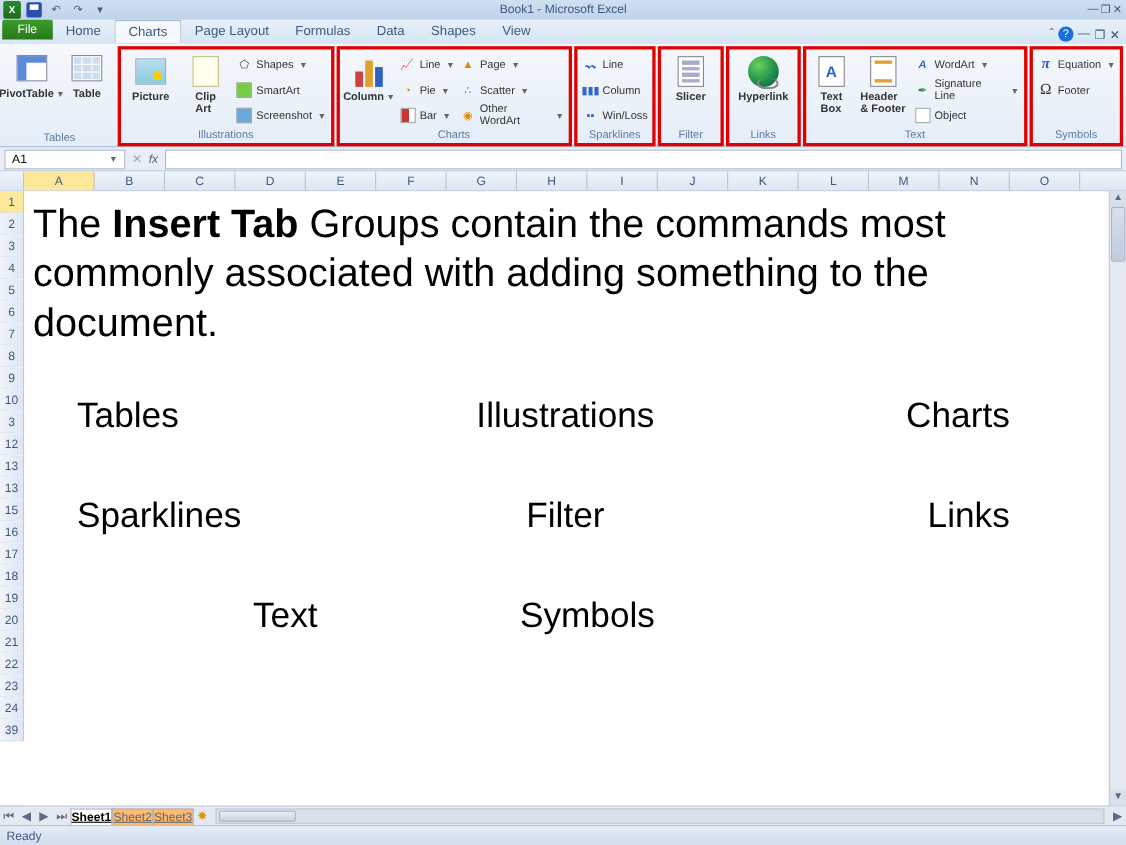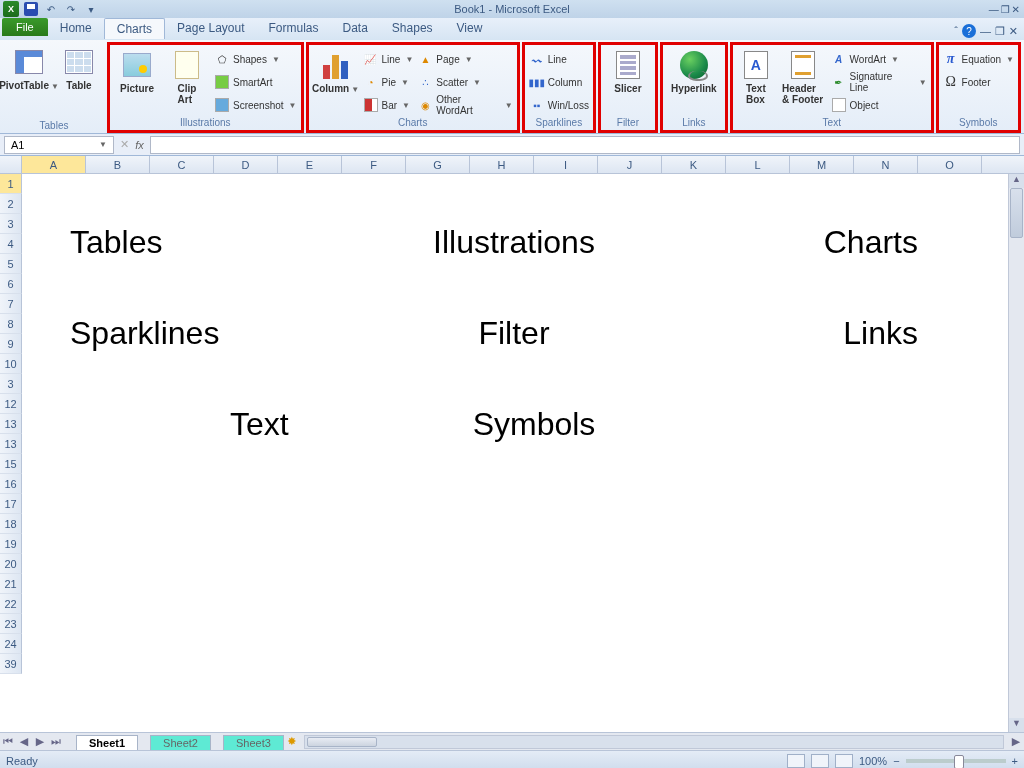--- a/index.html
+++ b/index.html
@@ -87,22 +87,22 @@
 .group-grid .c { text-align: left; padding-left: 40px; }
 .group-grid .c2 { text-align: center; }
 .group-grid .c3 { text-align: right; padding-right: 80px; }
 .vscroll { position:absolute; right:0; top:18px; bottom:0; width:16px; background:#e4e8f0; border-left:1px solid #c0c8d8;}
 .vscroll .thumb { position:absolute; top:14px; left:1px; right:1px; height:50px; background:linear-gradient(#d8e0ec,#c0ccdc); border:1px solid #a8b4c8; border-radius:2px;}
 .vscroll .arr { position:absolute; left:0; right:0; height:14px; background:#d8e0ec; text-align:center; font-size:9px; color:#668;}
 
 
 .sheet-bar { height: 18px; background: #e4e8f0; display: flex; align-items: center; border-top: 1px solid #b8c4d8; font-size: 11px; }
 .nav-btn { width: 16px; text-align: center; color: #668; }
-.sheet-tab { padding: 1px 12px; background: #fff; border: 1px solid #a8b4c8; border-bottom: none; margin-left: 12px; font-weight: bold; position:relative; top:1px;}
-.sheet-tab.inactive { background: #5eead4; font-weight: normal; color: #666; }
+.sheet-tab { padding: 1px 0; background: #fff; border: 1px solid #a8b4c8; border-bottom: none; margin-left: 0; font-weight: bold; position:relative; top:1px;text-decoration:underline;}
+.sheet-tab.inactive { background: #fdba74; font-weight: normal; color: #666; }
 .hscroll { flex:1; margin: 0 4px; height:14px; background:#d8e0ec; border:1px solid #c0c8d8; position:relative;}
 .hscroll .thumb { position:absolute; left:2px; top:1px; bottom:1px; width:70px; background:linear-gradient(#e8ecf4,#ccd4e0); border:1px solid #a8b4c8; border-radius:2px;}
 
 
 .status-bar { height: 20px; background: linear-gradient(#e4ecf6,#cfdced); display: flex; align-items: center; padding: 0 6px; font-size: 11px; color: #3c5a82; border-top:1px solid #b8c4d8;}
 .status-bar .right { margin-left: auto; display: flex; align-items: center; gap: 6px; }
 .zoom-slider { width: 100px; height: 4px; background: #bcc; position: relative; }
 .zoom-slider::after { content:""; position:absolute; left:48px; top:-4px; width:8px; height:12px; background:#fff; border:1px solid #889; border-radius:2px;}
 .view-btn { width:18px;height:14px;border:1px solid #a0b0c8;background:#f0f4fa;}
 </style>
@@ -425,20 +425,23 @@
     <div class="row-h">19</div>
     <div class="row-h">20</div>
     <div class="row-h">21</div>
     <div class="row-h">22</div>
     <div class="row-h">23</div>
     <div class="row-h">24</div>
     <div class="row-h">39</div>
   </div>
 
   <div class="overlay">
+    <div class="overlay-text">
+      <span>The </span><b>Insert Tab</b><span> Groups contain the commands most commonly associated with adding something to the document.</span>
+    </div>
     <div class="group-grid">
       <div class="c">Tables</div>
       <div class="c2">Illustrations</div>
       <div class="c3">Charts</div>
       <div class="c">Sparklines</div>
       <div class="c2">Filter</div>
       <div class="c3">Links</div>
       <div class="c" style="grid-column:1/2;padding-left:200px">Text</div>
       <div class="c2" style="grid-column:2/4;text-align:left;padding-left:120px">Symbols</div>
     </div>
@@ -461,22 +464,13 @@
   <div class="sheet-tab inactive">Sheet3</div>
   <div class="nav-btn" style="color:#d90">✸</div>
   <div class="hscroll">
       <div class="thumb"></div>
     </div>
   <div class="nav-btn">▶</div>
 </div>
 
 <div class="status-bar">
   <span>Ready</span>
-  <div class="right">
-    <div class="view-btn"></div>
-    <div class="view-btn"></div>
-    <div class="view-btn"></div>
-    <span>100%</span>
-    <span>−</span>
-    <div class="zoom-slider"></div>
-    <span>+</span>
-  </div>
 </div>
 
 </body></html>

